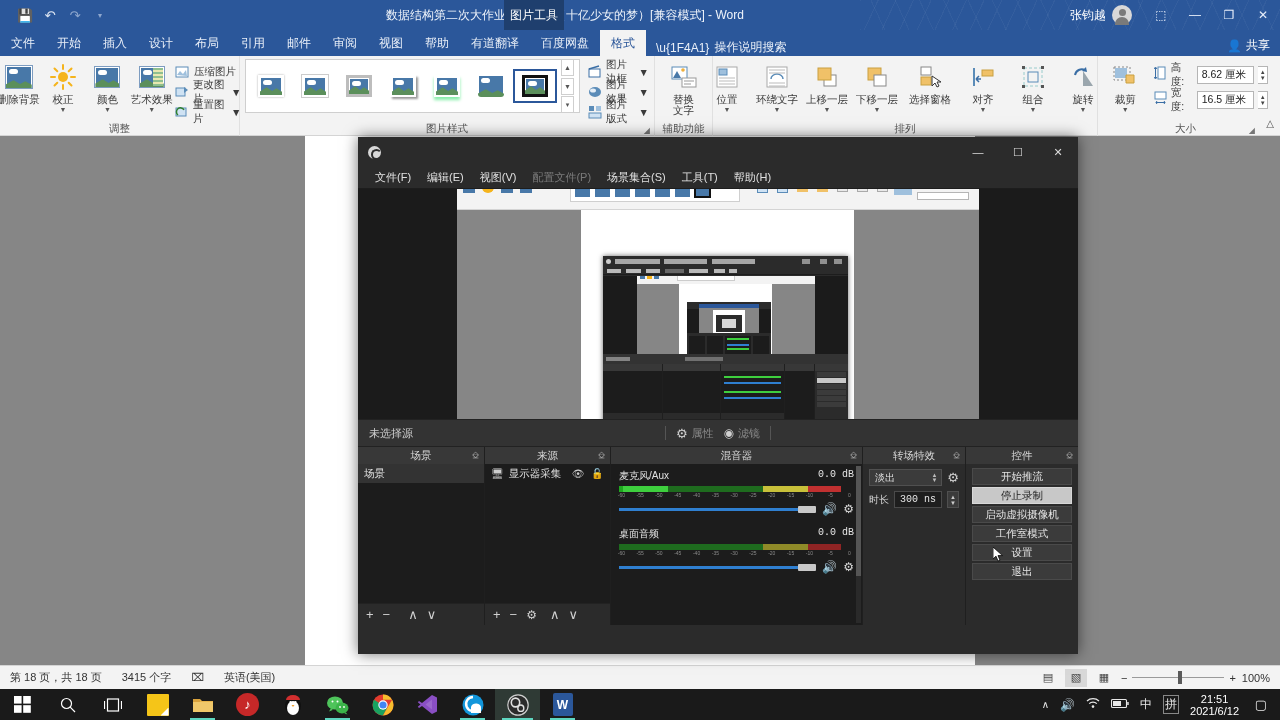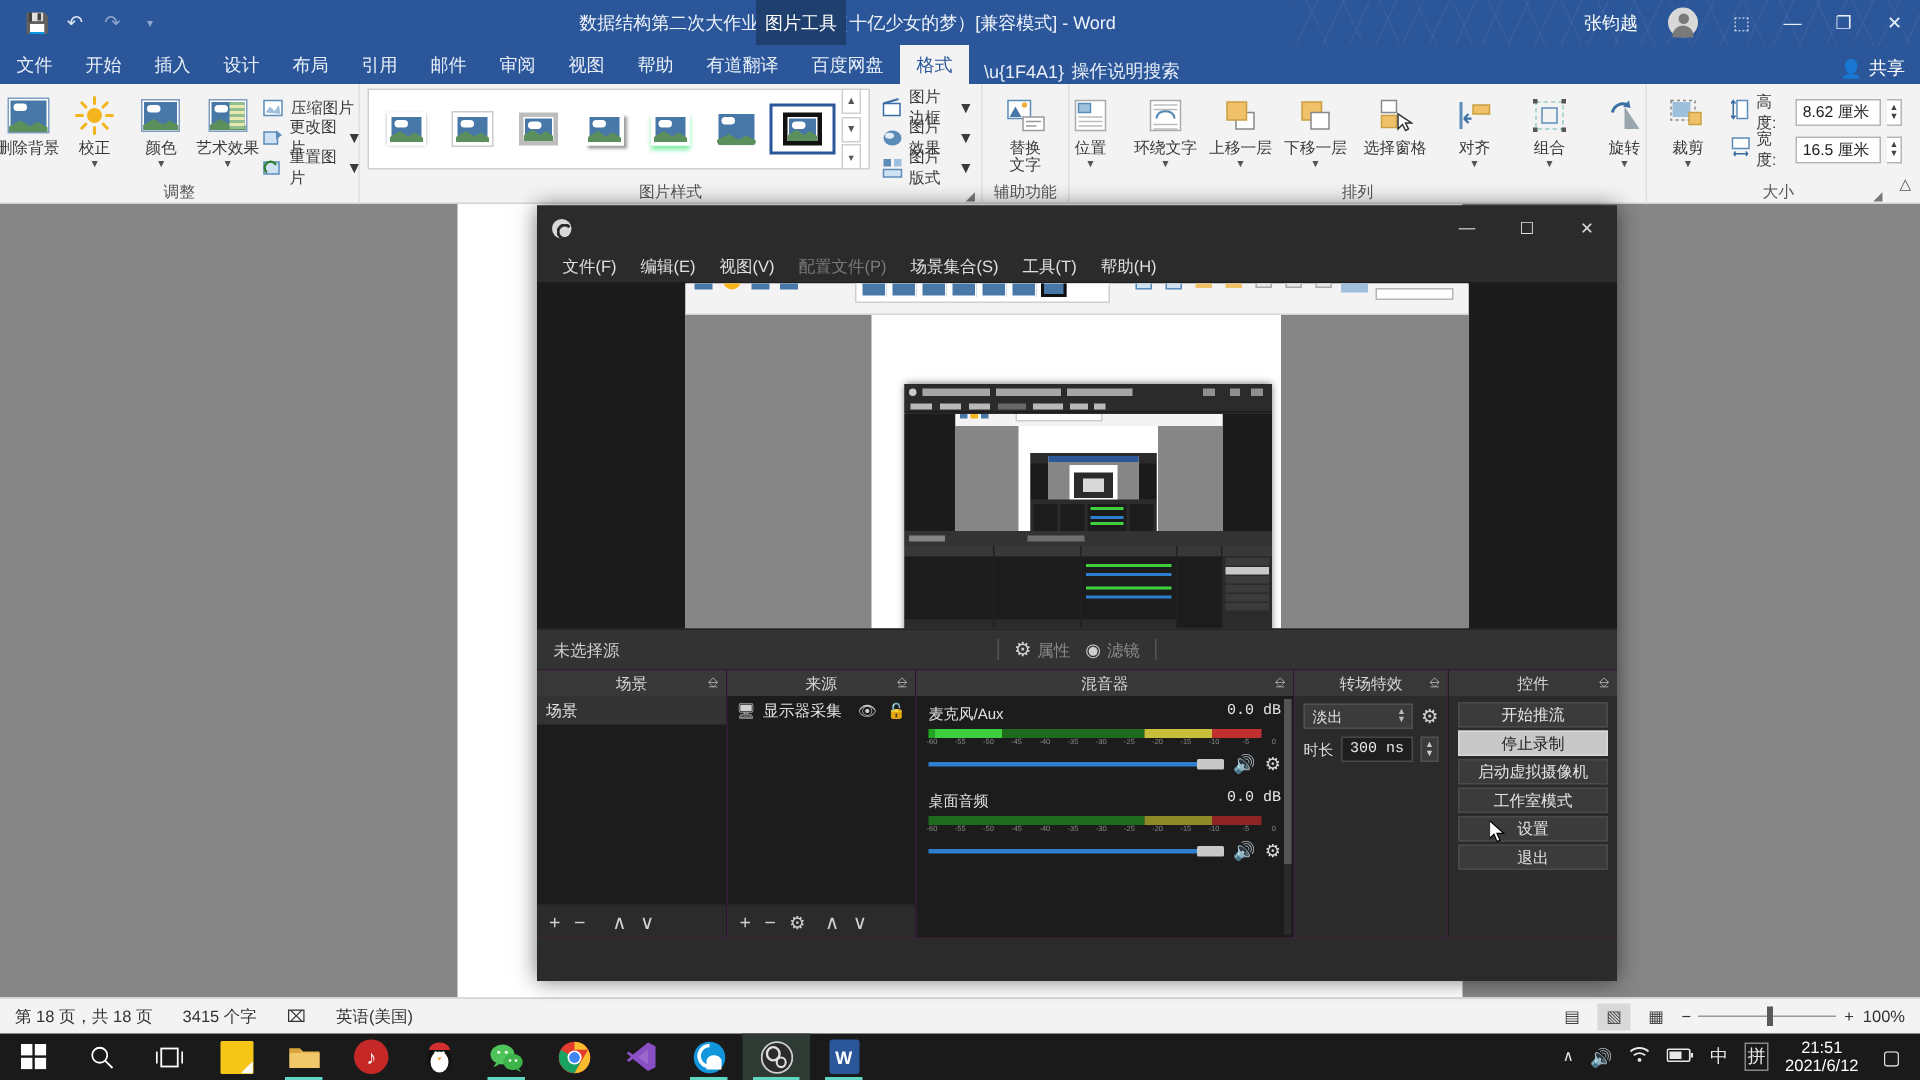--- a/index.html
+++ b/index.html
@@ -34,21 +34,21 @@
     position:absolute; left:0; right:0; text-align:center;
     font-size:12px; color:#eef3fa; line-height:30px; z-index:1;
     padding-right:150px;
   }
   .pic-tools-tab {
     position:absolute; left:504px; top:0; width:60px; height:30px;
     background:#1f3f6e; color:#fff; font-size:12px;
     display:flex; align-items:center; justify-content:center; z-index:3;
   }
   .title-right { position:absolute; right:0; top:0; height:30px; display:flex; align-items:center; z-index:3; }
-  .user-name { color:#fff; font-size:12px; margin-right:20px; }
+  .user-name { color:#fff; font-size:12px; margin-right:6px; }
   .avatar { width:20px; height:20px; border-radius:50%; background:#d8d8d8; position:relative; margin-right:12px;}
   .avatar::before{content:"";position:absolute;left:6.5px;top:3.5px;width:7px;height:7px;border-radius:50%;background:#7a7a7a;}
   .avatar::after{content:"";position:absolute;left:3px;top:12px;width:14px;height:8px;border-radius:7px 7px 0 0;background:#7a7a7a;}
   .wbtn { width:34px; height:30px; display:flex; align-items:center; justify-content:center;
           color:#e7eefa; font-size:12px; }
 
   .word-tabs {
     height:26px; background:#2b579a; display:flex; align-items:flex-end; position:relative;
   }
   .wtab { font-size:12px; color:#e9eff8; padding:0 11px; line-height:26px; height:26px; white-space:nowrap;}
@@ -133,21 +133,21 @@
   .mini { width:522px; height:294px; background:#fff; position:relative; transform:scale(1); }
 
   .obs-srcbar { position:absolute; left:0; top:282px; width:720px; height:28px; background:#333;
                 display:flex; align-items:center; border-top:1px solid #222; border-bottom:1px solid #222;}
   .srcbar-label { font-size:11px; color:#cfcfcf; padding-left:11px; }
   .srcbar-tools { position:absolute; left:0; right:0; display:flex; justify-content:center; align-items:center; gap:10px; }
   .srcbar-tool { display:flex; align-items:center; gap:4px; font-size:11px; color:#8a8a8a; }
   .sep-v { width:1px; height:14px; background:#555; }
 
   .obs-docks { position:absolute; left:0; top:310px; width:720px; height:178px; display:flex; }
-  .dock { background:#701a75; display:flex; flex-direction:column; border-right:1px solid #1f1f1f; }
+  .dock { background:#a3a3a3; display:flex; flex-direction:column; border-right:1px solid #1f1f1f; }
   .dock-head { height:17px; background:#383838; display:flex; align-items:center; justify-content:center;
                position:relative; font-size:10.5px; color:#d6d6d6; }
   .dock-head .popout { position:absolute; right:5px; font-size:9px; color:#bdbdbd;}
   .dock-body { flex:1; background:#1c1c1c; overflow:hidden; }
   .dock-toolbar { height:22px; background:#2b2b2b; display:flex; align-items:center; gap:9px; padding-left:8px;
                   font-size:13px; color:#d0d0d0; border-top:1px solid #222;}
   .list-row { height:19px; display:flex; align-items:center; padding:0 6px; font-size:10.5px; color:#e0e0e0; }
   .list-row.sel { background:#333; }
   .list-row .eye { margin-left:auto; font-size:10px; color:#cfcfcf; }
   .list-row .lock { font-size:10px; color:#9a9a9a; margin-left:7px; }

